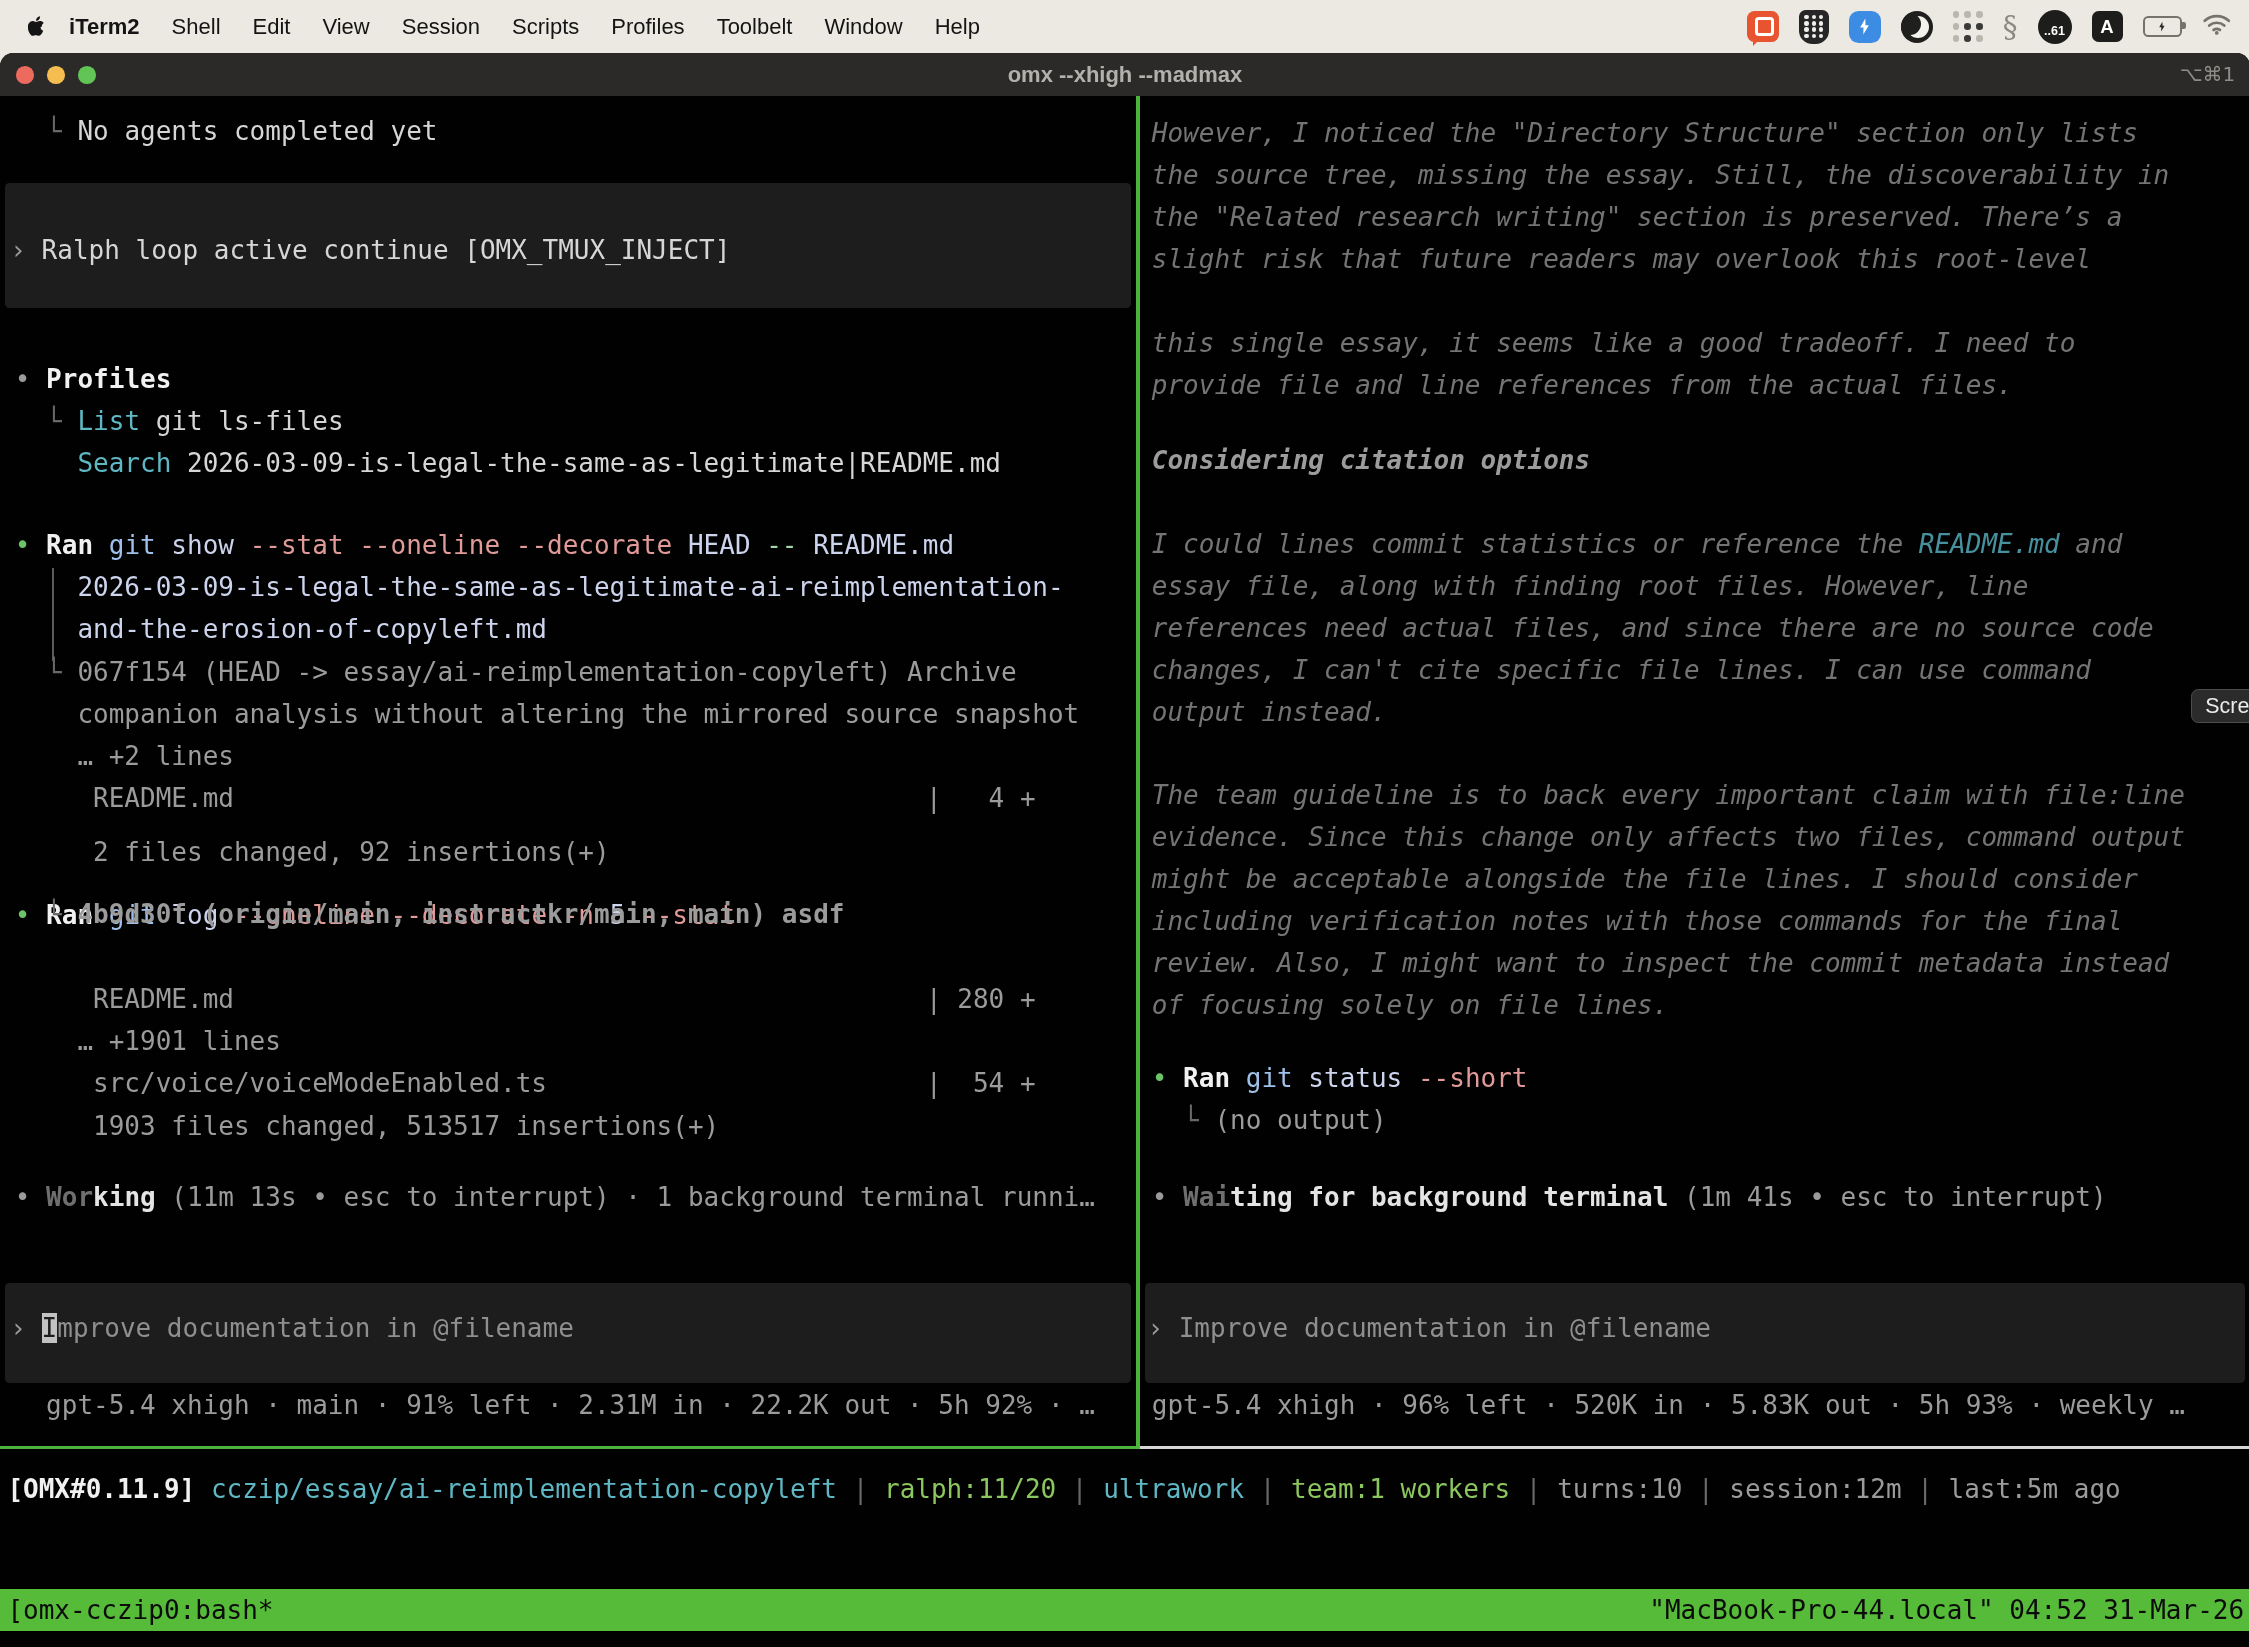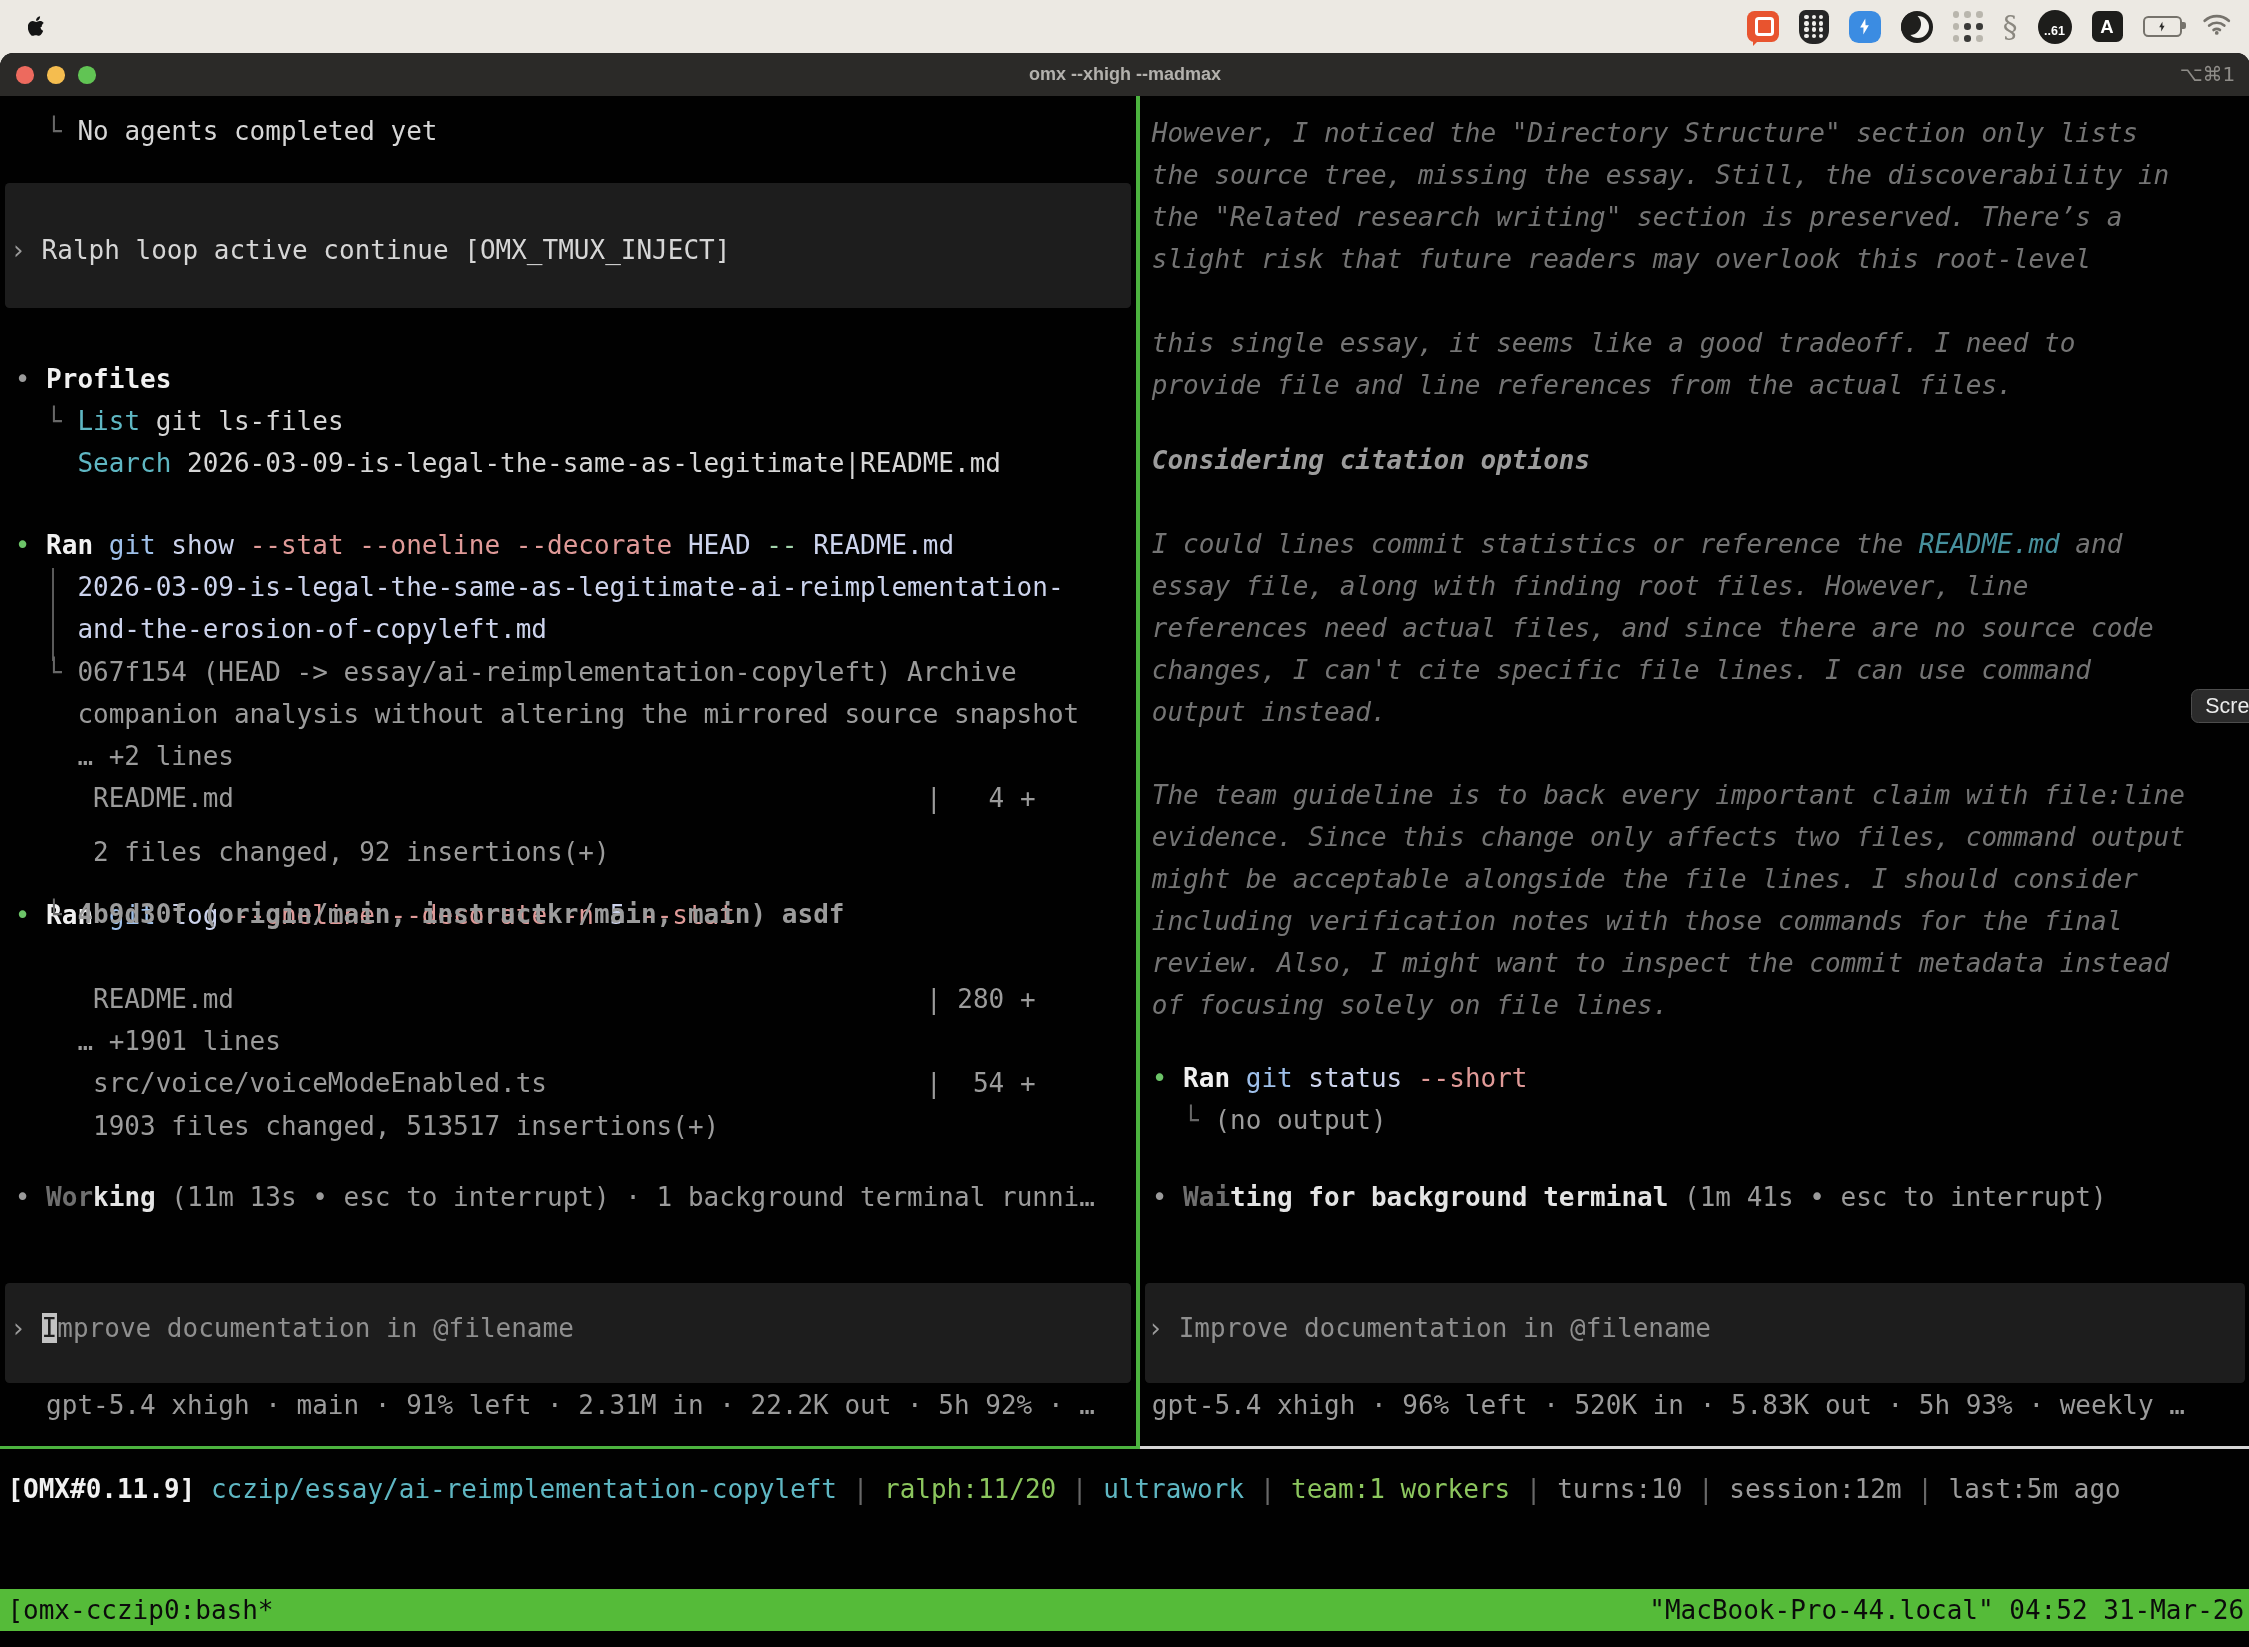--- a/index.html
+++ b/index.html
@@ -40,21 +40,21 @@
   .icon-wifi{color:#76736c;}
 
   
   #window{position:absolute;left:0;top:53px;right:0;bottom:0;background:#010101;border-radius:13.3px 13.3px 0 0;}
   #titlebar{position:absolute;left:0;top:53px;right:0;height:43px;background:#2b2a28;border-radius:13.3px 13.3px 0 0;}
   .tl{position:absolute;top:66px;width:17.7px;height:17.7px;border-radius:50%;}
   #tl-close{left:16px;background:#ed6a5e;}
   #tl-min{left:47px;background:#f5bd4f;}
   #tl-zoom{left:78px;background:#61c454;}
   #win-title{position:absolute;top:53px;left:0;right:0;height:43px;line-height:43px;text-align:center;
-       color:#b3b1ad;font-size:18px;font-weight:700;}
+       color:#b3b1ad;font-size:22px;font-weight:700;}
   #win-shortcut{position:absolute;top:53px;right:14.8px;height:43px;line-height:43px;color:#8f8d89;
        font-size:20px;font-family:"DejaVu Sans",sans-serif;}
 
   
   .pane{position:absolute;top:96px;height:1350px;overflow:hidden;background:#010101;}
   #left-pane{left:0;width:1136px;}
   #right-pane{left:1140px;right:0;}
   #vdivider{position:absolute;left:1136px;top:96px;width:3.7px;height:1350px;background:#4cb33f;}
   #hline-left{position:absolute;left:0;top:1446px;width:1140px;height:3px;background:#4cb33f;}
   #hline-right{position:absolute;left:1140px;top:1446px;right:0;height:3px;background:#d6d6d6;}
@@ -91,20 +91,32 @@
 <body>
 
 <div id="screen">
 
   <div id="menubar">
     <span id="apple-logo">
       <svg width="17.7" height="20.7" viewBox="0 0 17 20">
           <path fill="#141414" d="M13.1 10.6c0-2.5 2-3.7 2.1-3.8-1.2-1.7-3-1.9-3.6-1.9-1.5-.2-3 .9-3.7.9-.8 0-2-.9-3.3-.9C2.9 5 1.3 6 .5 7.6c-1.6 2.8-.4 7 1.1 9.3.8 1.1 1.7 2.4 2.9 2.3 1.2 0 1.6-.7 3-.7s1.8.7 3 .7c1.3 0 2.1-1.1 2.8-2.2.9-1.3 1.3-2.6 1.3-2.7 0 0-2.5-1-2.5-3.7zM10.6 3.3c.7-.8 1.1-1.9 1-3-1 0-2.1.7-2.8 1.5-.6.7-1.2 1.8-1 2.9 1.1.1 2.2-.6 2.8-1.4z"></path>
         </svg>
     </span>
+    <div id="menu-items">
+      <span class="mitem app">iTerm2</span>
+    <span class="mitem">Shell</span>
+        <span class="mitem">Edit</span>
+        <span class="mitem">View</span>
+        <span class="mitem">Session</span>
+        <span class="mitem">Scripts</span>
+        <span class="mitem">Profiles</span>
+        <span class="mitem">Toolbelt</span>
+        <span class="mitem">Window</span>
+        <span class="mitem">Help</span>
+      </div>
     <div id="menu-status">
       <span class="icon-orange"></span>
       <span class="icon-shield">
           <i></i>
           <i></i>
           <i></i>
           <i></i>
           <i></i>
           <i></i>
           <i></i>

